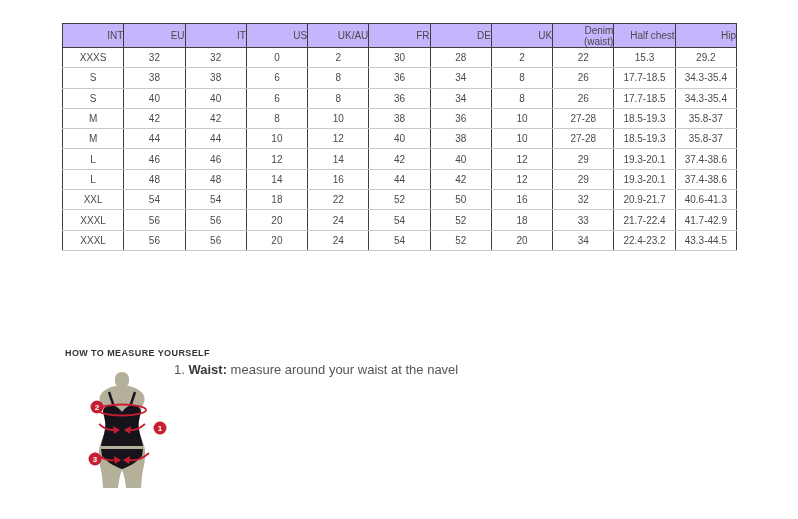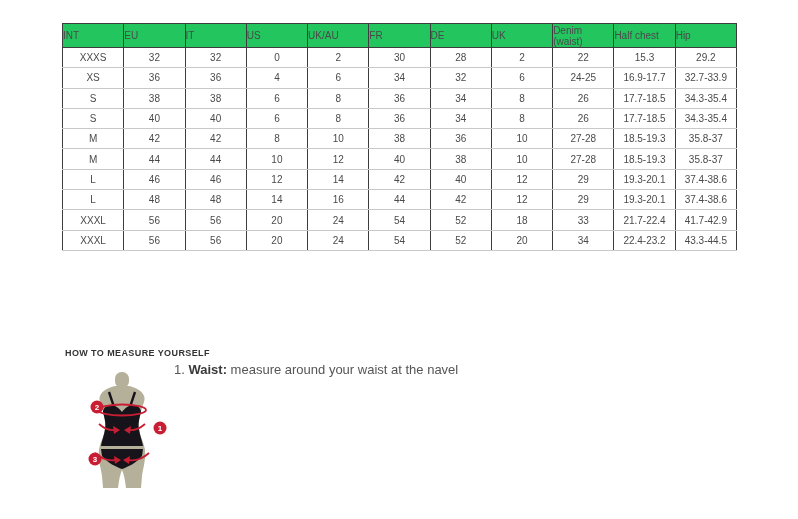--- a/index.html
+++ b/index.html
@@ -3,22 +3,22 @@
 <meta charset="utf-8">
 <style>
   * { margin:0; padding:0; box-sizing:border-box; }
   html,body { background:#fff; font-family:"Liberation Sans",sans-serif; }
   .stage { position:relative; width:798px; height:519px; background:#fff; overflow:hidden; }
 
   .size-table { position:absolute; left:62px; top:23px; width:675px;
     border-collapse:collapse; table-layout:fixed; }
   .size-table th {
     height:24px; font-size:10px; font-weight:normal; color:var(--text-gray,#4a4a4a);
-    text-align:left; vertical-align:middle;
-    border:1px solid var(--table-border-dark,#3d3d3d); background:#22c55e; }
+    text-align:right; vertical-align:middle;
+    border:1px solid var(--table-border-dark,#3d3d3d); background:#c4b5fd; }
   .size-table td {
     height:20.3px; font-size:10px; color:var(--text-gray,#4a4a4a);
     text-align:center; vertical-align:middle;
     border-left:1px solid var(--table-border-dark,#3d3d3d);
     border-right:1px solid var(--table-border-dark,#3d3d3d);
     border-bottom:1px solid var(--table-border-light,#c9c9c9); }
 
   .measure-heading { position:absolute; left:65px; top:348px;
     font-size:9px; font-weight:bold; letter-spacing:0.4px; color:#333; }
 
@@ -58,33 +58,20 @@
           <td>0</td>
           <td>2</td>
           <td>30</td>
           <td>28</td>
           <td>2</td>
           <td>22</td>
           <td>15.3</td>
           <td>29.2</td>
         </tr>
         <tr>
-          <td>XS</td>
-          <td>36</td>
-          <td>36</td>
-          <td>4</td>
-          <td>6</td>
-          <td>34</td>
-          <td>32</td>
-          <td>6</td>
-          <td>24-25</td>
-          <td>16.9-17.7</td>
-          <td>32.7-33.9</td>
-        </tr>
-        <tr>
           <td>S</td>
           <td>38</td>
           <td>38</td>
           <td>6</td>
           <td>8</td>
           <td>36</td>
           <td>34</td>
           <td>8</td>
           <td>26</td>
           <td>17.7-18.5</td>
@@ -149,20 +136,33 @@
           <td>14</td>
           <td>16</td>
           <td>44</td>
           <td>42</td>
           <td>12</td>
           <td>29</td>
           <td>19.3-20.1</td>
           <td>37.4-38.6</td>
         </tr>
         <tr>
+          <td>XXL</td>
+          <td>54</td>
+          <td>54</td>
+          <td>18</td>
+          <td>22</td>
+          <td>52</td>
+          <td>50</td>
+          <td>16</td>
+          <td>32</td>
+          <td>20.9-21.7</td>
+          <td>40.6-41.3</td>
+        </tr>
+        <tr>
           <td>XXXL</td>
           <td>56</td>
           <td>56</td>
           <td>20</td>
           <td>24</td>
           <td>54</td>
           <td>52</td>
           <td>18</td>
           <td>33</td>
           <td>21.7-22.4</td>

